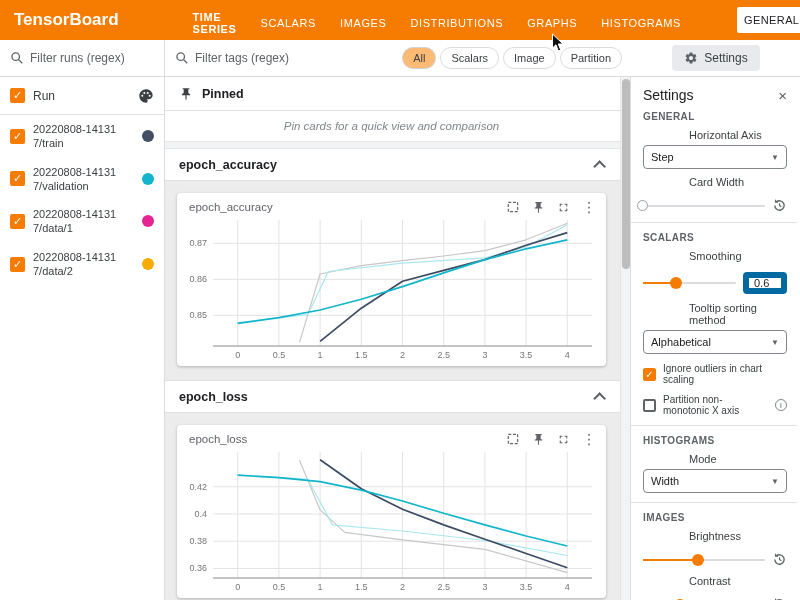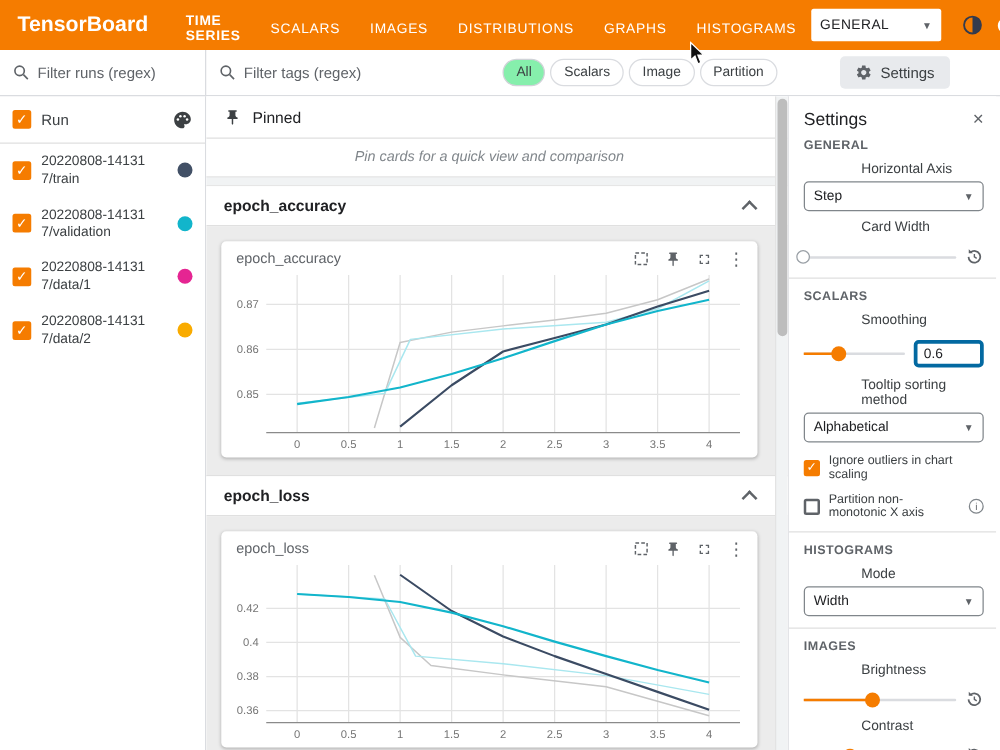--- a/index.html
+++ b/index.html
@@ -1,20 +1,20 @@
 <!DOCTYPE html>
 <html><head>
 <meta charset="utf-8">
 <style>
   * { box-sizing: border-box; margin: 0; padding: 0; }
   html, body { width: 800px; height: 600px; overflow: hidden; }
   body { font-family: "Liberation Sans", sans-serif; background: #fff; position: relative; }
 
   
-  .topbar { height: 40px; background: #f57c00; display: flex; align-items: center; color: #fff; }
+  .topbar { height: 40px; background: #f57c00; display: flex; align-items: center; color: #fff; gap: 44px; }
   .brand { font-size: 17px; font-weight: bold; padding: 0 18px 0 14px; white-space: nowrap; }
   .tabs { display: flex; height: 32px; }
   .tab { display: inline-flex; align-items: center; padding: 0 12px; font-size: 11px; letter-spacing: .6px;
          font-weight: 500; cursor: pointer; height: 40px; border-bottom: 3px solid transparent; }
   .tab.active { border-bottom-color: #fff; font-weight: 700; }
   .topbar-right { margin-left: auto; display: flex; align-items: center; padding-right: 8px; }
   .status-select { background: #fff; color: #202124; height: 26px; min-width: 104px; border-radius: 2px;
                    display: flex; align-items: center; justify-content: space-between; gap: 6px;
                    font-size: 11px; letter-spacing: .4px; padding: 0 7px; margin-right: 12px; cursor: pointer; }
   .status-select .caret { font-size: 8px; color: #5f6368; }
@@ -26,21 +26,21 @@
   .toolbar { height: 37px; display: flex; border-bottom: 1px solid #dadce0; background: #fff; }
   .tb-left { width: 165px; flex: none; border-right: 1px solid #dadce0; display: flex; align-items: center;
              gap: 6px; padding: 0 10px; color: #5f6368; }
   .tb-main { flex: 1; display: flex; align-items: center; gap: 6px; padding: 0 10px; color: #5f6368; }
   .tb-right { width: 168px; flex: none; display: flex; align-items: center; justify-content: center; }
   .filter-input { border: none; outline: none; font-size: 12px; color: #3c4043; width: 110px; background: transparent; }
   .filter-input::placeholder { color: #5f6368; }
   .chips { margin-left: auto; display: flex; gap: 4px; align-items: center; }
   .chip { border: 1px solid #dadce0; border-radius: 14px; height: 22px; padding: 0 10px; font-size: 11px;
           color: #3c4043; display: inline-flex; align-items: center; cursor: pointer; background: #fff; }
-  .chip.selected { background: #86efac; border-color: #d0d3d8; }
+  .chip.selected { background: #fdba74; border-color: #d0d3d8; }
   .settings-btn { background: #e8eaed; border: none; border-radius: 4px; height: 26px; padding: 0 12px;
                   display: inline-flex; align-items: center; gap: 6px; font-size: 12px; color: #3c4043;
                   font-family: inherit; cursor: pointer; }
 
   
   .content { display: flex; height: 523px; }
 
   
   .sidebar { width: 165px; flex: none; border-right: 1px solid #dadce0; overflow: hidden; }
   .run-header { height: 38px; display: flex; align-items: center; gap: 8px; padding: 0 10px;
@@ -52,21 +52,21 @@
   .cb { width: 15px; height: 15px; border-radius: 2px; border: 2px solid #5f6368; flex: none;
         display: inline-flex; align-items: center; justify-content: center; font-size: 11px;
         color: #fff; cursor: pointer; background: #fff; }
   .cb.on { background: #f57c00; border-color: #f57c00; }
   .palette { margin-left: auto; color: #3c4043; cursor: pointer; display: inline-flex; }
 
   
   .main { width: 465px; flex: none; position: relative; overflow: hidden; background: #fff; }
   .pinned-bar { height: 34px; display: flex; align-items: center; gap: 9px; padding: 0 14px;
                 border-bottom: 1px solid #e0e0e0; }
-  .pinned-title { font-size: 12.5px; font-weight: normal; color: #202124; }
+  .pinned-title { font-size: 12.5px; font-weight: bold; color: #202124; }
   .pinned-empty { height: 30px; display: flex; align-items: center; justify-content: center;
                   font-size: 11.5px; font-style: italic; color: #80868b; padding-right: 12px; }
   .band { height: 8px; background: #f1f3f4; border-top: 1px solid #e6e6e6; border-bottom: 1px solid #e6e6e6; }
   .section-header { height: 32px; display: flex; align-items: center; padding: 0 14px;
                     font-size: 12.5px; font-weight: bold; color: #202124; border-bottom: 1px solid #e0e0e0;
                     background: #fff; }
   .collapse { margin-left: auto; margin-right: 14px; width: 9px; height: 9px; border-top: 2px solid #5f6368;
               border-right: 2px solid #5f6368; transform: rotate(-45deg) translateY(3px); cursor: pointer; }
   .card-zone { background: #ececec; padding: 12px 24px 14px 12px; border-bottom: 1px solid #e0e0e0; }
   .card { background: #fff; border-radius: 4px; box-shadow: 0 1px 3px rgba(0,0,0,.25); overflow: hidden; }
@@ -95,21 +95,21 @@
             justify-content: space-between; padding: 0 7px; font-size: 11px; color: #202124; cursor: pointer;
             background: #fff; margin-bottom: 2px; }
   .select .caret { font-size: 8px; color: #5f6368; }
   .slider-row { display: flex; align-items: center; gap: 7px; margin: 10px 0 8px; }
   .slider { position: relative; flex: 1; height: 2px; background: #dadce0; border-radius: 1px; cursor: pointer; }
   .slider-fill { position: absolute; left: 0; top: 0; height: 2px; background: #f57c00; }
   .slider-thumb { position: absolute; top: -5px; width: 12px; height: 12px; border-radius: 50%;
                   background: #f57c00; cursor: pointer; }
   .slider.idle .slider-thumb { background: #fff; border: 1px solid #9aa0a6; width: 11px; height: 11px; }
   .reset-icon { color: #5f6368; display: inline-flex; cursor: pointer; flex: none; }
-  .num-input { width: 56px; height: 22px; border: 3px solid #0369a1; border-radius: 4px; font-size: 11px;
+  .num-input { width: 44px; height: 22px; border: 6px solid #0369a1; border-radius: 4px; font-size: 11px;
                color: #202124; padding: 0 5px; font-family: inherit; flex: none; }
   .cbx-row { display: flex; align-items: center; gap: 7px; margin: 9px 0; font-size: 10px; color: #3c4043; }
   .cbx { width: 13px; height: 13px; border-radius: 2px; border: 2px solid #5f6368; flex: none;
          display: inline-flex; align-items: center; justify-content: center; font-size: 10px; color: #fff;
          cursor: pointer; background: #fff; }
   .cbx.on { background: #f57c00; border-color: #f57c00; }
   .info-i { width: 12px; height: 12px; border: 1px solid #80868b; border-radius: 50%; flex: none;
             display: inline-flex; align-items: center; justify-content: center; font-size: 8px;
             color: #5f6368; font-style: normal; cursor: pointer; }
   .divider { border: none; border-top: 1px solid #e0e0e0; margin: 9px -10px 9px -12px; }

